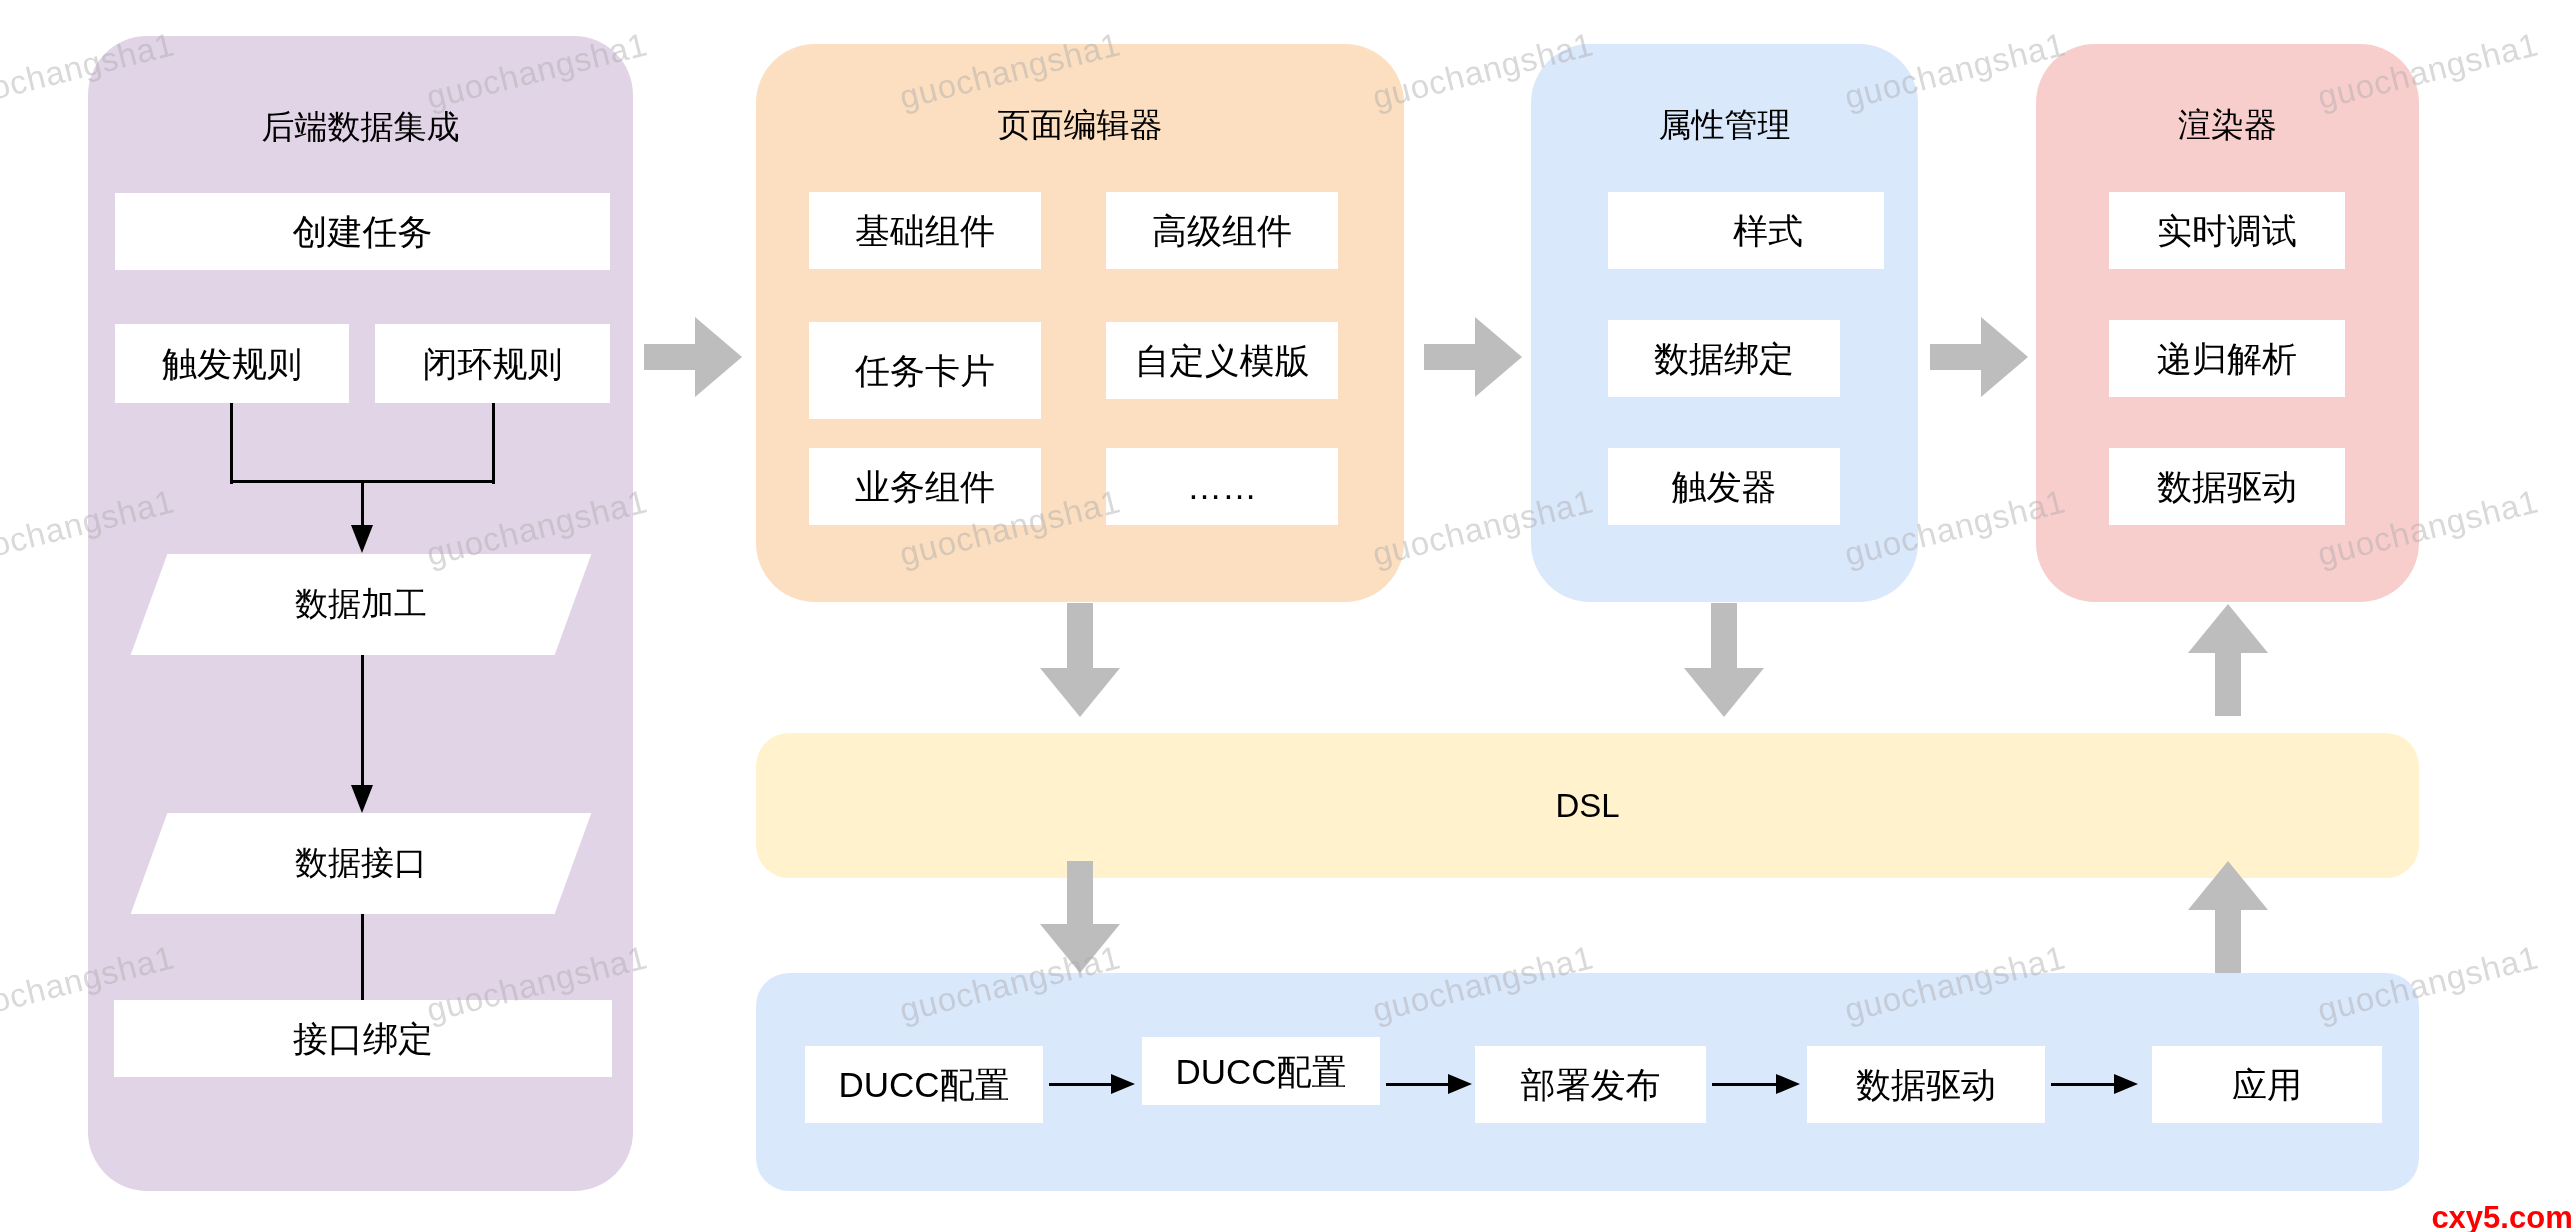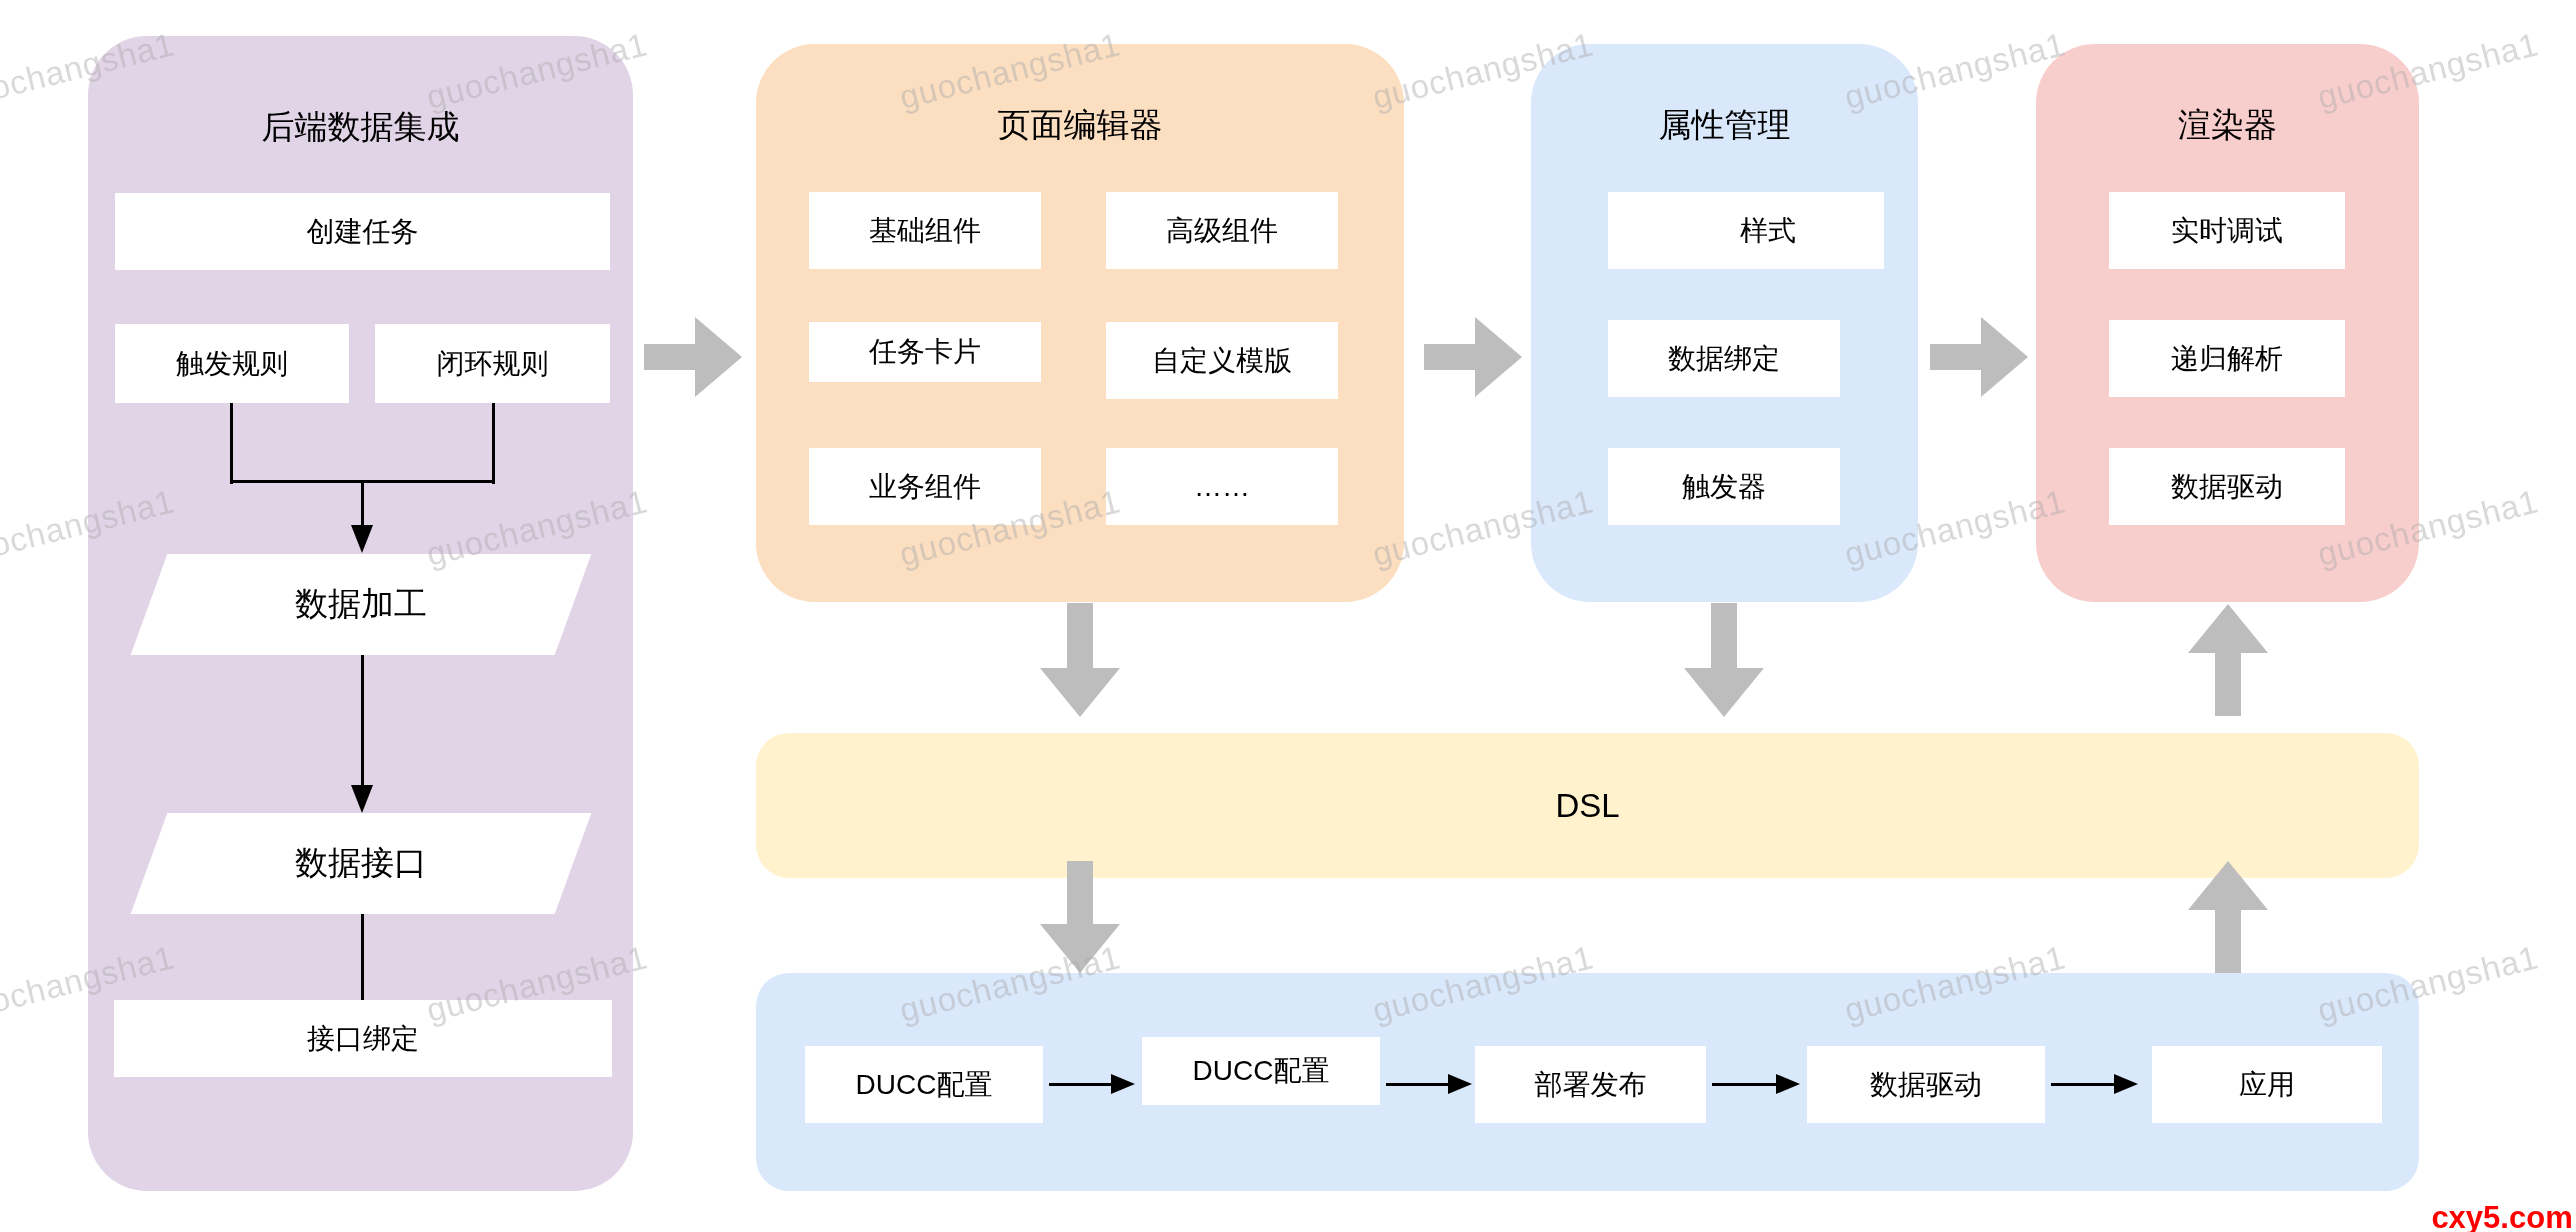--- a/index.html
+++ b/index.html
@@ -8,21 +8,21 @@
     font-family:"Liberation Sans","DejaVu Sans",sans-serif;color:#000;
   }
   #canvas{position:relative;width:2576px;height:1233px;background:#fff;}
 
   .panel{position:absolute;border-radius:59px;}
   .bar{position:absolute;border-radius:33px;}
   .ptitle{position:absolute;left:0;right:0;text-align:center;font-size:33px;line-height:39px;font-weight:400;}
 
   .wbox{
     position:absolute;background:#ffffff;display:flex;align-items:center;justify-content:center;
-    font-size:28px;line-height:1;white-space:nowrap;
+    font-size:35px;line-height:1;white-space:nowrap;
   }
   .para{
     position:absolute;background:#ffffff;transform:skewX(-20deg);
     display:flex;align-items:center;justify-content:center;font-size:33px;white-space:nowrap;
   }
   .para > span{transform:skewX(20deg);}
 
   
   .ln{position:absolute;background:#000;}
   .bhead-d{position:absolute;width:0;height:0;border-left:11.4px solid transparent;border-right:11.4px solid transparent;border-top:28px solid #000;}
@@ -86,21 +86,21 @@
     <div class="ln" style="left:273px;top:878px;width:3.3px;height:110px;"></div>
     <div class="bhead-d" style="left:263px;top:988px;"></div>
 
     <div class="wbox" style="left:26px;top:964px;width:498px;height:77px;">接口绑定</div>
   </section>
 
   <section class="panel" style="left:756px;top:44px;width:648px;height:558px;background:#FCDFC1;">
     <h2 class="ptitle" style="top:34px;">页面编辑器</h2>
     <div class="wbox" style="left:53px;top:148px;width:232px;height:77px;">基础组件</div>
     <div class="wbox" style="left:350px;top:148px;width:232px;height:77px;">高级组件</div>
-    <div class="wbox" style="left:53px;top:278px;width:232px;height:60px;text-align:right;">任务卡片</div>
+    <div class="wbox" style="left:53px;top:278px;width:232px;height:97px;text-align:right;">任务卡片</div>
     <div class="wbox" style="left:350px;top:278px;width:232px;height:77px;">自定义模版</div>
     <div class="wbox" style="left:53px;top:404px;width:232px;height:77px;">业务组件</div>
     <div class="wbox" style="left:350px;top:404px;width:232px;height:77px;">……</div>
   </section>
 
   <section class="panel" style="left:1531px;top:44px;width:387px;height:558px;background:#DAE8FC;">
     <h2 class="ptitle" style="top:34px;">属性管理</h2>
     <div class="wbox" style="left:77px;top:148px;width:232px;height:77px;padding-left:44px;">样式</div>
     <div class="wbox" style="left:77px;top:276px;width:232px;height:77px;">数据绑定</div>
     <div class="wbox" style="left:77px;top:404px;width:232px;height:77px;">触发器</div>

